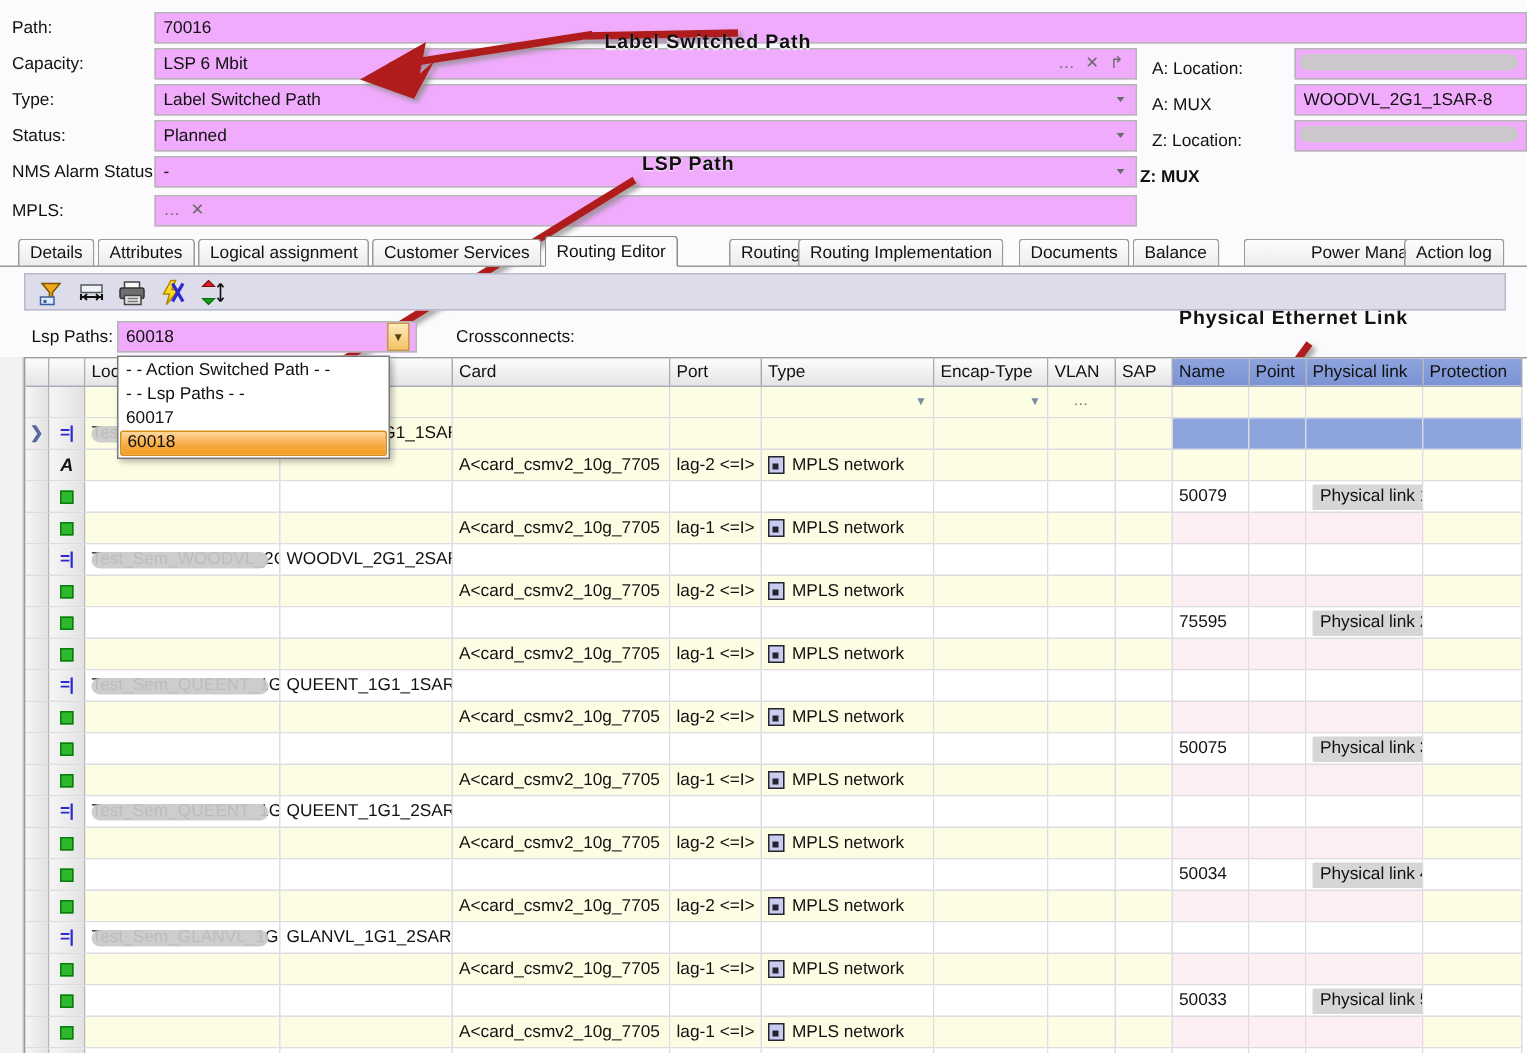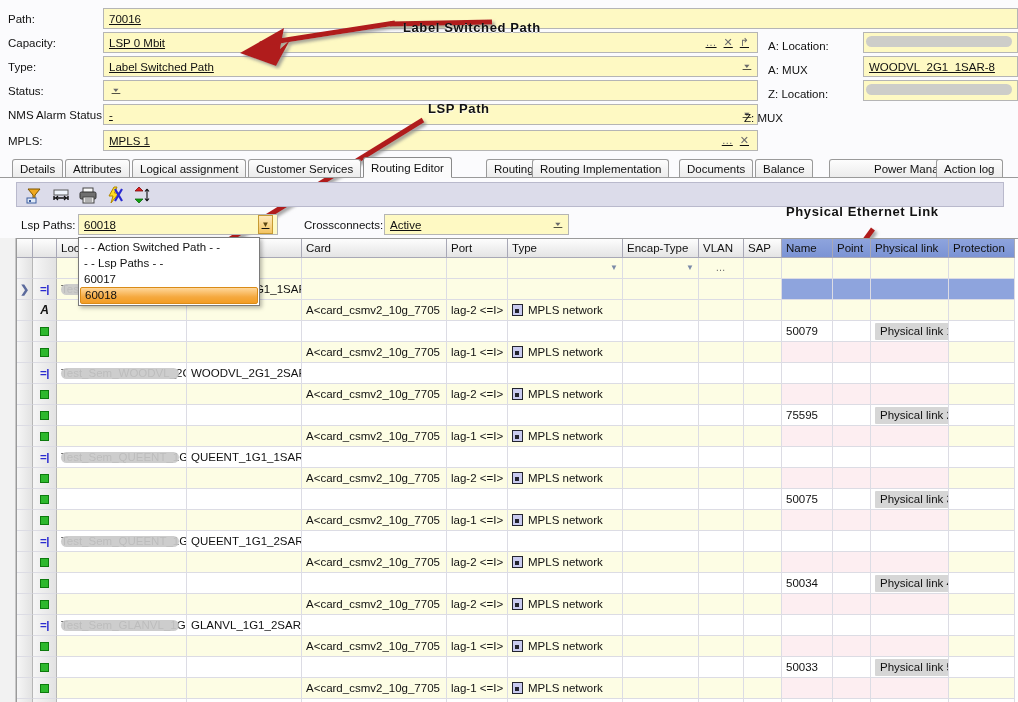--- a/index.html
+++ b/index.html
@@ -12,23 +12,23 @@
     font-size: 11.5px;
     color: #1a1a1a;
   }
   #app { position: relative; width: 1018px; height: 702px; background: #fbfbfd; }
 
   
   .form { position: absolute; left:0; top:0; width:1018px; height:155px; background:#fbfbfd; }
   .frow { position: absolute; height: 21px; display:flex; align-items:center; }
   .flabel { font-size: 11.5px; color:#111; white-space:nowrap; }
   .finput {
-    height: 21px; background: #fef9c3; border: 1px solid #b5b5b5;
+    height: 21px; background: #f0abfc; border: 1px solid #b5b5b5;
     display:flex; align-items:center; padding: 0 4px 0 5px;
-    font-size: 11.5px; color: #111; position: relative; overflow:hidden;text-decoration:underline;
+    font-size: 11.5px; color: #111; position: relative; overflow:hidden;
   }
   .finput .val { flex: 1 1 auto; white-space: nowrap; overflow: hidden; }
   .caret {
     width:13px; height:100%; display:flex; align-items:center; justify-content:center;
     color:#6a6a6a; font-size:8px; flex:0 0 auto;
   }
   .caret::after { content:"▼"; transform: scaleY(.72) scaleX(1.1); }
   .btnset { display:flex; align-items:center; gap:7px; padding-right:4px; color:#6b6b6b; flex:0 0 auto; }
   .btnset span { font-size:11px; line-height:1; }
   .redact {
@@ -150,56 +150,56 @@
       <span class="flabel">Path:</span>
     </div>
     <div class="finput" style="position:absolute; left:103px; top:8px; width:915px;">
       <span class="val">70016</span>
     </div>
 
     <div class="frow" style="left:8px; top:32px;">
       <span class="flabel">Capacity:</span>
     </div>
     <div class="finput" style="position:absolute; left:103px; top:32px; width:655px;">
-      <span class="val">LSP 0 Mbit</span>
+      <span class="val">LSP 6 Mbit</span>
       <span class="btnset">
         <span>…</span>
         <span>✕</span>
         <span>↱</span>
       </span>
     </div>
 
     <div class="frow" style="left:8px; top:56px;">
       <span class="flabel">Type:</span>
     </div>
     <div class="finput" style="position:absolute; left:103px; top:56px; width:655px;">
       <span class="val">Label Switched Path</span>
       <span class="caret"></span>
     </div>
 
     <div class="frow" style="left:8px; top:80px;">
       <span class="flabel">Status:</span>
     </div>
     <div class="finput" style="position:absolute; left:103px; top:80px; width:655px;">
+      <span class="val">Planned</span>
       <span class="caret"></span>
     </div>
 
     <div class="frow" style="left:8px; top:104px;">
       <span class="flabel">NMS Alarm Status:</span>
     </div>
     <div class="finput" style="position:absolute; left:103px; top:104px; width:655px;">
       <span class="val">-</span>
       <span class="caret"></span>
     </div>
 
     <div class="frow" style="left:8px; top:130px;">
       <span class="flabel">MPLS:</span>
     </div>
     <div class="finput" style="position:absolute; left:103px; top:130px; width:655px;">
-      <span class="val">MPLS 1</span>
       <span class="btnset">
         <span>…</span>
         <span>✕</span>
       </span>
     </div>
 
     <div class="frow" style="left:768px; top:35px;">
       <span class="flabel">A: Location:</span>
     </div>
     <div class="finput" style="position:absolute; left:863px; top:32px; width:155px;">
@@ -215,21 +215,21 @@
     </div>
 
     <div class="frow" style="left:768px; top:83px;">
       <span class="flabel">Z: Location:</span>
     </div>
     <div class="finput" style="position:absolute; left:863px; top:80px; width:155px;">
       <span class="val"></span>
     </div>
     <div class="redact" style="left:866px; top:84px; width:146px; height:11px;"></div>
 
-    <div class="frow" style="left:744px; top:107px;">
+    <div class="frow" style="left:760px; top:107px;font-weight:bold;">
       <span class="flabel">Z: MUX</span>
     </div>
   </div>
 
   <svg class="arrow" style="left:240px; top:18px; width:260px; height:52px;" viewBox="0 0 260 52">
     <defs>
       <filter id="sh1" x="-30%" y="-30%" width="180%" height="180%">
         <feDropShadow dx="2.5" dy="2.5" stdDeviation="1.6" flood-color="#888" flood-opacity=".75"></feDropShadow>
       </filter>
     </defs>
@@ -309,24 +309,20 @@
     </span>
   </div>
 
   <div class="lspbar">
     <span class="flabel" style="position:absolute; left:5px; top:5px;">Lsp Paths:</span>
     <div class="finput" style="position:absolute; left:62px; top:0px; width:200px;">
       <span class="val">60018</span>
       <span style="width:15px;height:19px;background:linear-gradient(#fde9bb,#f3c463);border:1px solid #c79a32;display:flex;align-items:center;justify-content:center;font-size:8px;color:#5a4510;flex:0 0 auto;">▼</span>
     </div>
     <span class="flabel" style="position:absolute; left:288px; top:5px;">Crossconnects:</span>
-    <div class="finput" style="position:absolute; left:368px; top:0px; width:185px;">
-      <span class="val">Active</span>
-      <span class="caret"></span>
-    </div>
   </div>
 
   <div class="leftgut"></div>
   <div class="gridwrap">
     <div class="ghead" id="ghead">
         <div class="hc" style="width: 16px;"></div>
         <div class="hc" style="width: 24px;"></div>
         <div class="hc" style="width: 130px;">Location</div>
         <div class="hc" style="width: 115px;"></div>
         <div class="hc" style="width: 145px;">Card</div>

